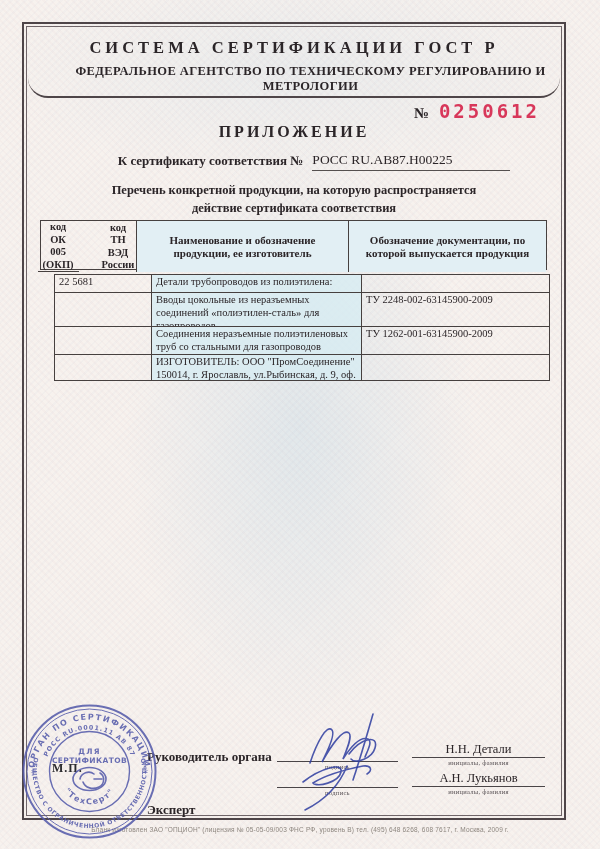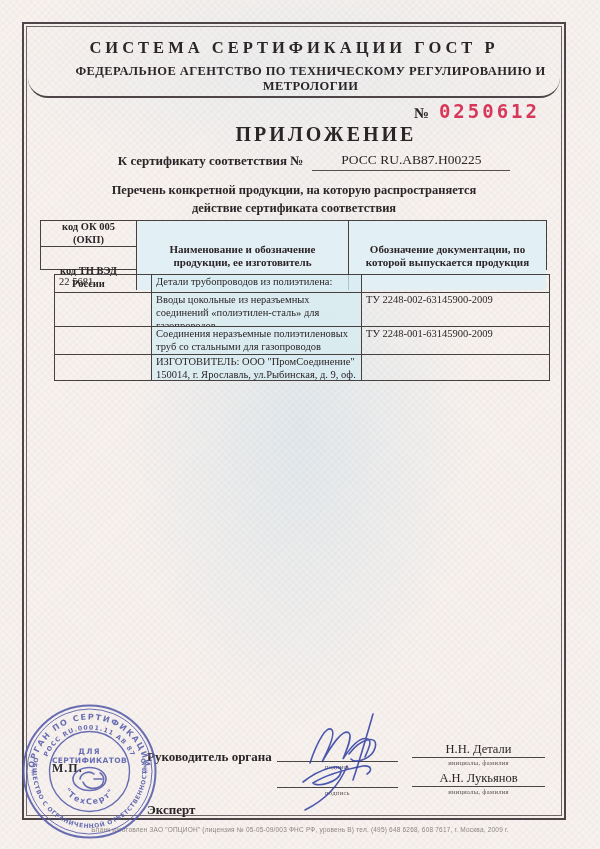--- a/index.html
+++ b/index.html
@@ -23,39 +23,39 @@
     border-bottom:2px solid var(--border-dark,#4e4548);
     text-align:center;padding-top:10px;box-sizing:content-box;z-index:2;border-radius:20px;
   }
   .hdr1{font-size:16.5px;font-weight:bold;letter-spacing:4px;}
   .hdr2{font-size:12.5px;font-weight:bold;letter-spacing:.4px;margin-top:6px;padding-left:33px;}
   .number-row{position:absolute;top:76px;right:24px;display:flex;align-items:baseline;gap:10px;}
   .num-sign{font-size:15px;font-weight:bold;}
   .num-value{font-family:"DejaVu Sans Mono",monospace;font-weight:bold;font-size:19px;
     letter-spacing:3px;color:var(--accent-red,#d8375a);text-align:center;}
   .doc-title{position:absolute;top:99px;left:0;width:100%;text-align:center;
-    font-size:20px;font-weight:bold;letter-spacing:3px;padding-left:32px;}
+    font-size:16px;font-weight:bold;letter-spacing:3px;}
   .cert-line{position:absolute;top:128px;left:0;width:100%;display:flex;
     justify-content:center;align-items:flex-end;gap:9px;}
   .cert-label{font-size:13px;font-weight:bold;padding-bottom:2px;margin-left:40px;}
-  .cert-value{display:inline-block;width:198px;text-align:center;font-size:13.5px;
+  .cert-value{display:inline-block;width:198px;font-size:13.5px;
     border-bottom:1px solid #55504f;padding-bottom:2px;}
   .subtitle{position:absolute;top:157px;left:0;width:100%;text-align:center;
     font-size:12.5px;font-weight:bold;line-height:1.45;}
 
   .thead{
     position:absolute;left:16px;top:196px;width:507px;height:50px;
     border:1px solid #46403f;box-sizing:border-box;display:grid;
     grid-template-columns:95px 212px 1fr;
   }
   .th{display:flex;align-items:center;justify-content:center;text-align:center;
     font-weight:bold;font-size:11px;line-height:1.2;padding:2px 6px;
     background:var(--table-tint,#e2eff4);}
   .th+ .th{border-left:1px solid #46403f;}
-  .th-code{flex-direction:column;padding:0;background:transparent;gap:18px;}
+  .th-code{flex-direction:row;padding:0;background:transparent;gap:18px;}
   .th-code>div{flex:1;display:flex;align-items:center;padding:0 5px;font-size:10.5px;font-weight:bold;}
   .th-code>div:first-child{border-bottom:1px solid #46403f;}
 
   .tbody{
     position:absolute;left:30px;top:250px;width:496px;
     border:1px solid #46403f;box-sizing:border-box;display:grid;
     grid-template-columns:96px 210px 1fr;
     grid-template-rows:17px 34px 28px 26px;
   }
   .td{font-size:10.5px;line-height:1.22;padding:1px 4px;overflow:hidden;box-sizing:border-box;}
@@ -130,21 +130,21 @@
       <div class="td code">22 5681</div>
       <div class="td name bl">Детали трубопроводов из полиэтилена:</div>
       <div class="td doc bl"></div>
 
       <div class="td code bt"></div>
       <div class="td name bl bt">Вводы цокольные из неразъемных соединений «полиэтилен-сталь» для газопроводов</div>
       <div class="td doc bl bt">ТУ 2248-002-63145900-2009</div>
 
       <div class="td code bt"></div>
       <div class="td name bl bt">Соединения неразъемные полиэтиленовых труб со стальными для газопроводов</div>
-      <div class="td doc bl bt">ТУ 2248-001-63145900-2009</div>
+      <div class="td doc bl bt">ТУ 1262-001-63145900-2009</div>
 
       <div class="td code bt row4"></div>
       <div class="td name bl bt">
         <span class="ln">ИЗГОТОВИТЕЛЬ: ООО "ПромСоединение"</span>
         <span class="ln">150014, г. Ярославль, ул.Рыбинская, д. 9, оф. 3</span>
       </div>
       <div class="td doc bl bt"></div>
     </div>
   </div>
 

